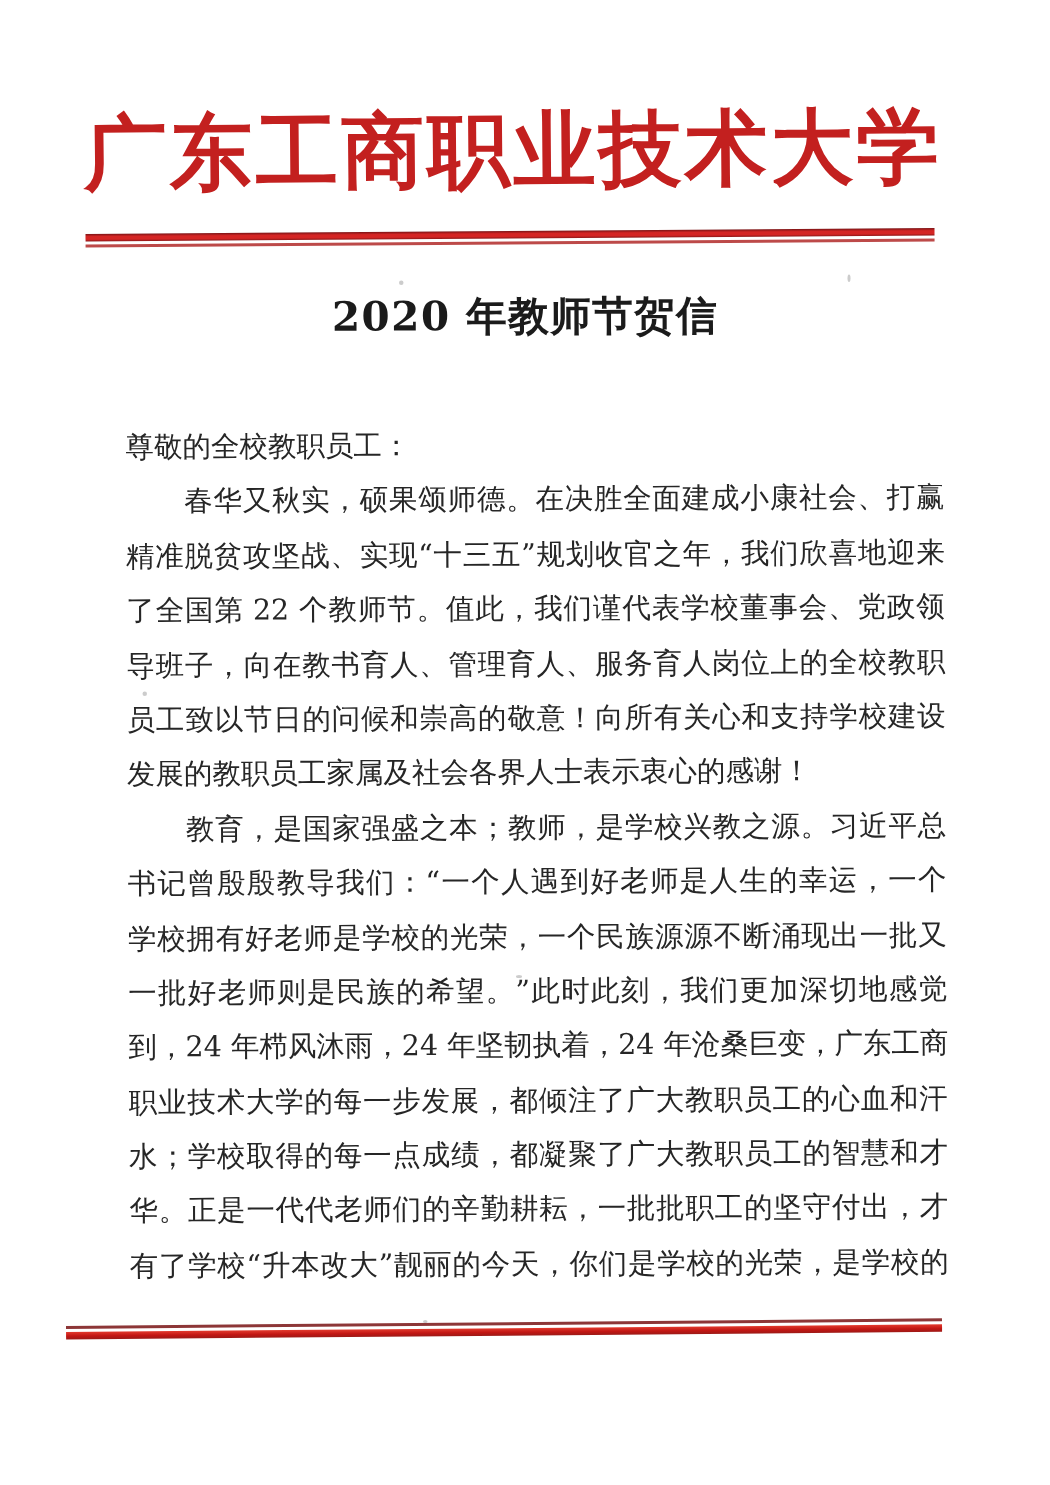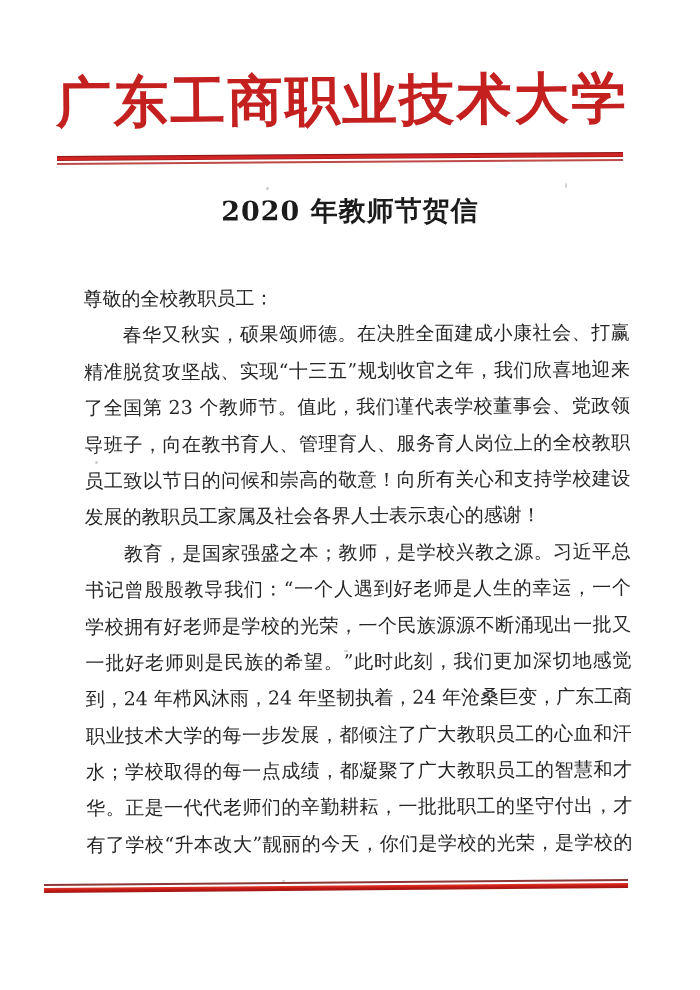--- a/index.html
+++ b/index.html
@@ -200,21 +200,21 @@
         <span>喜</span>
         <span>地</span>
         <span>迎</span>
         <span>来</span>
       </div>
     <div class="line justify">
         <span>了</span>
         <span>全</span>
         <span>国</span>
         <span>第</span>
-        <span> 23 </span>
+        <span> 22 </span>
         <span>个</span>
         <span>教</span>
         <span>师</span>
         <span>节</span>
         <span>。</span>
         <span>值</span>
         <span>此</span>
         <span>，</span>
         <span>我</span>
         <span>们</span>

